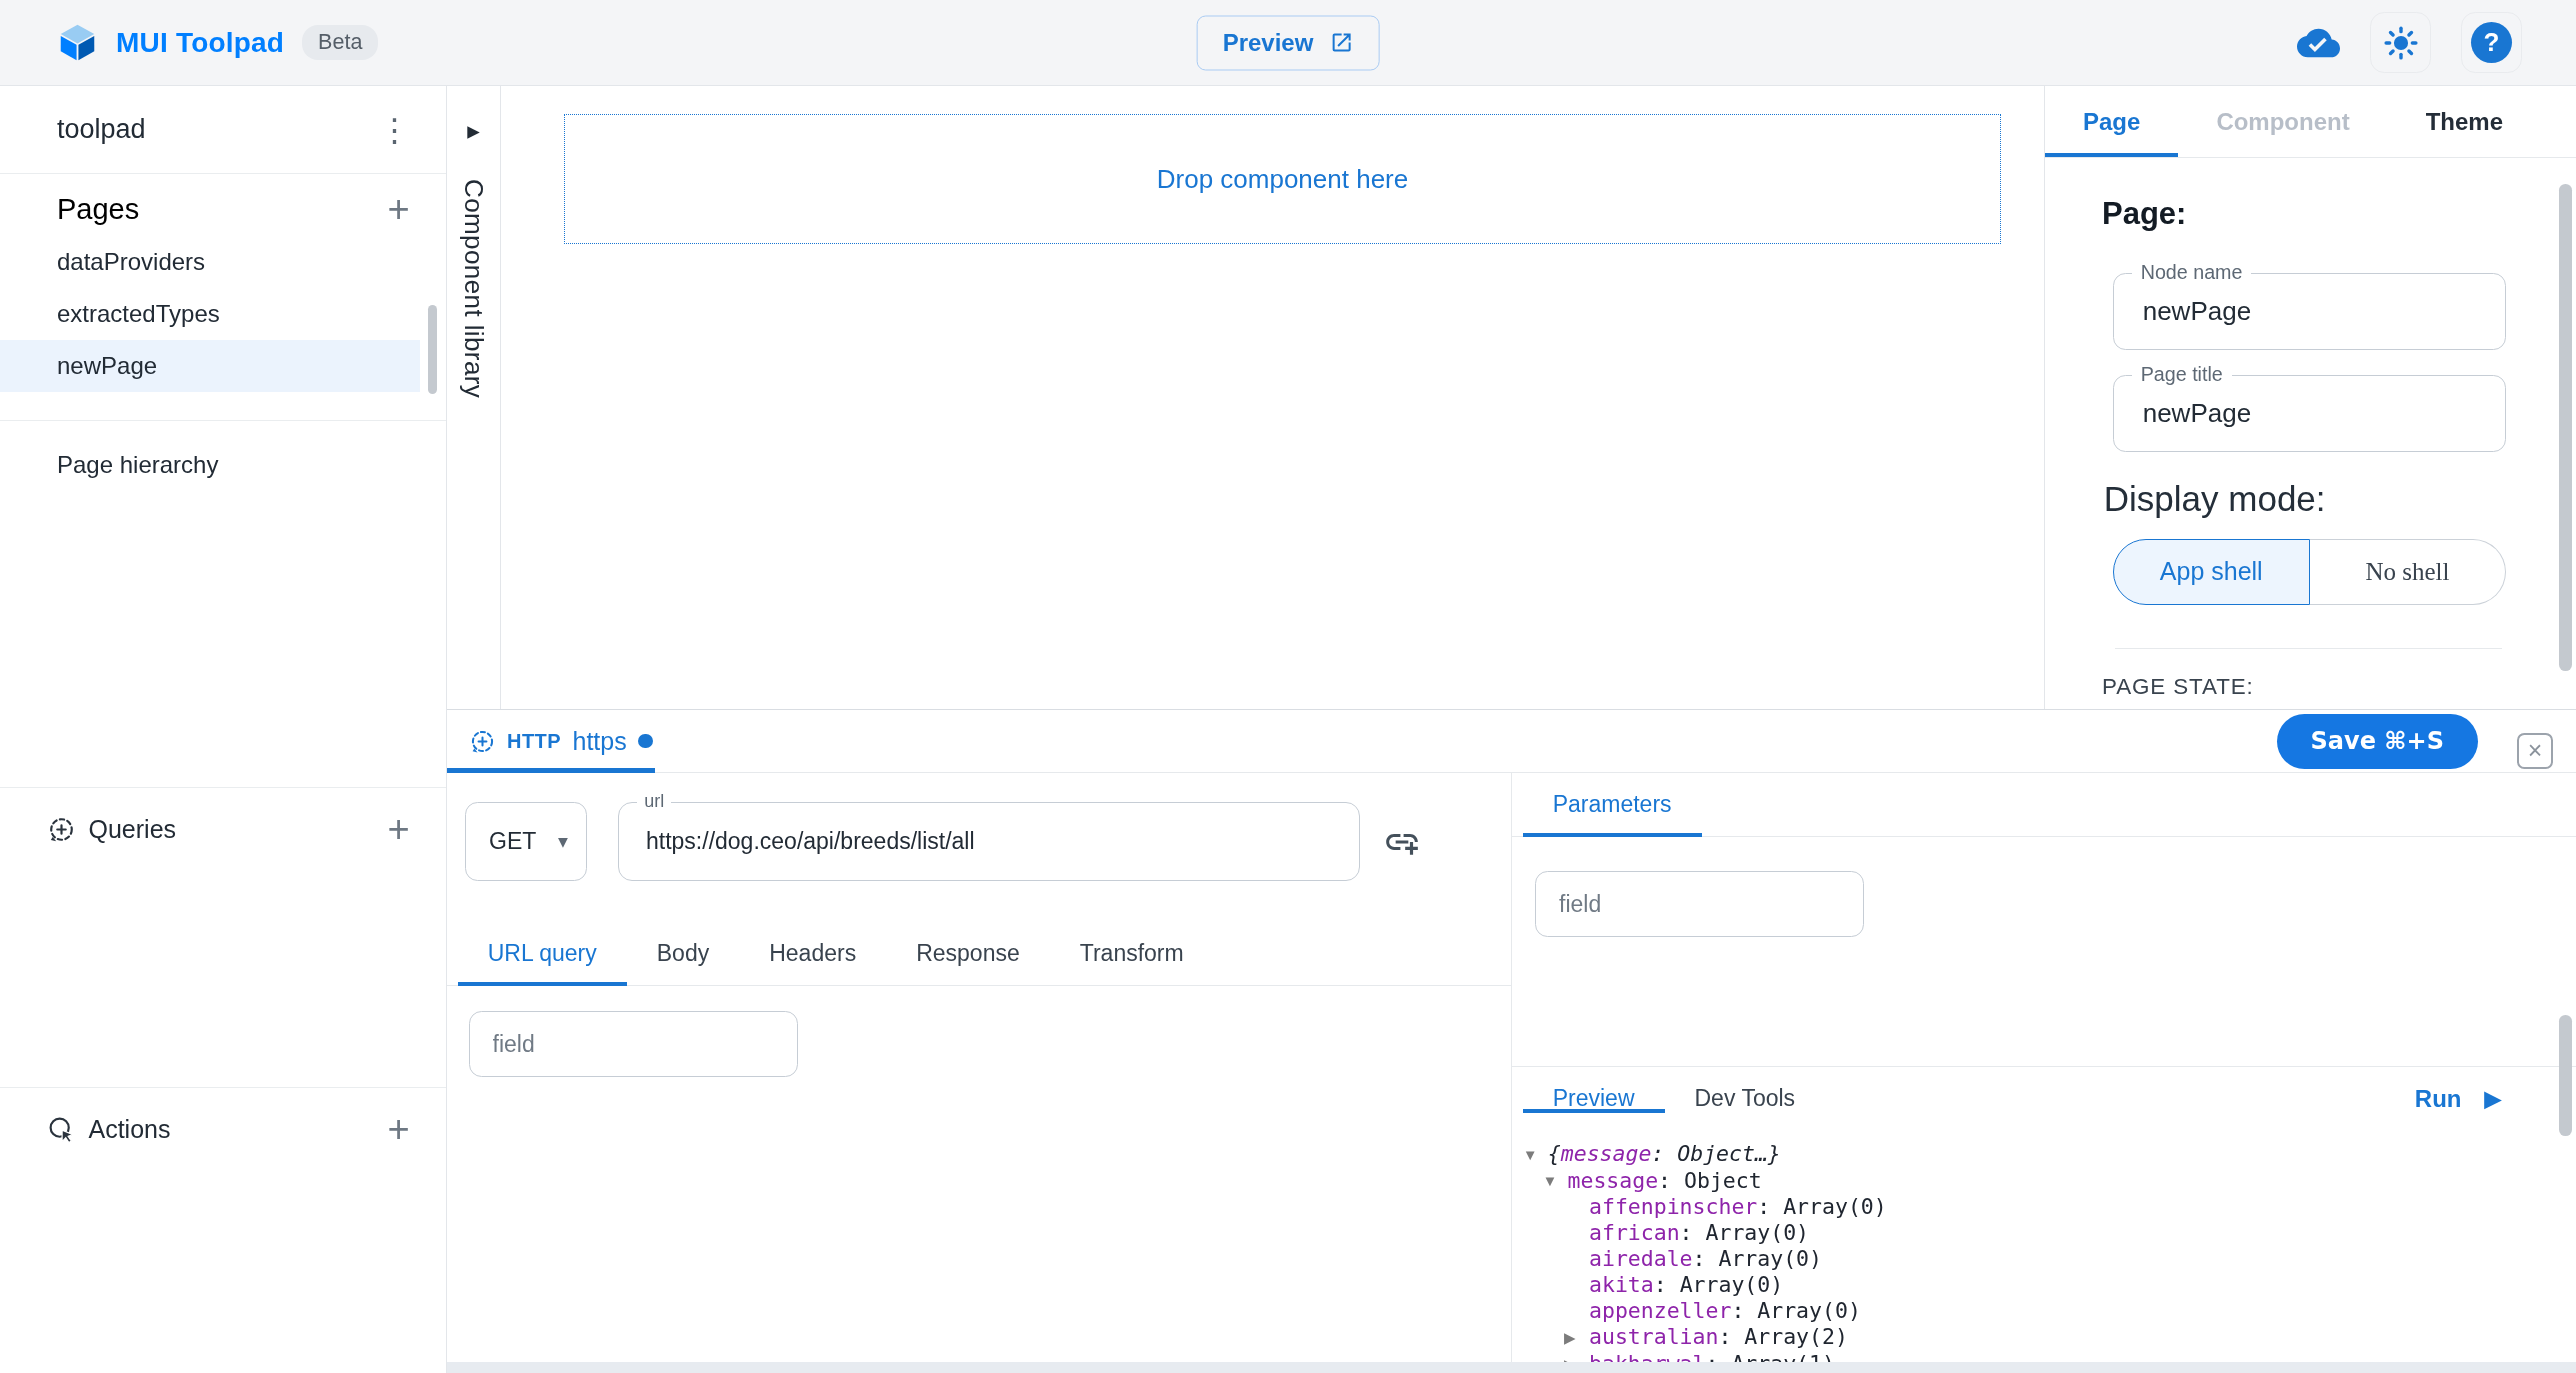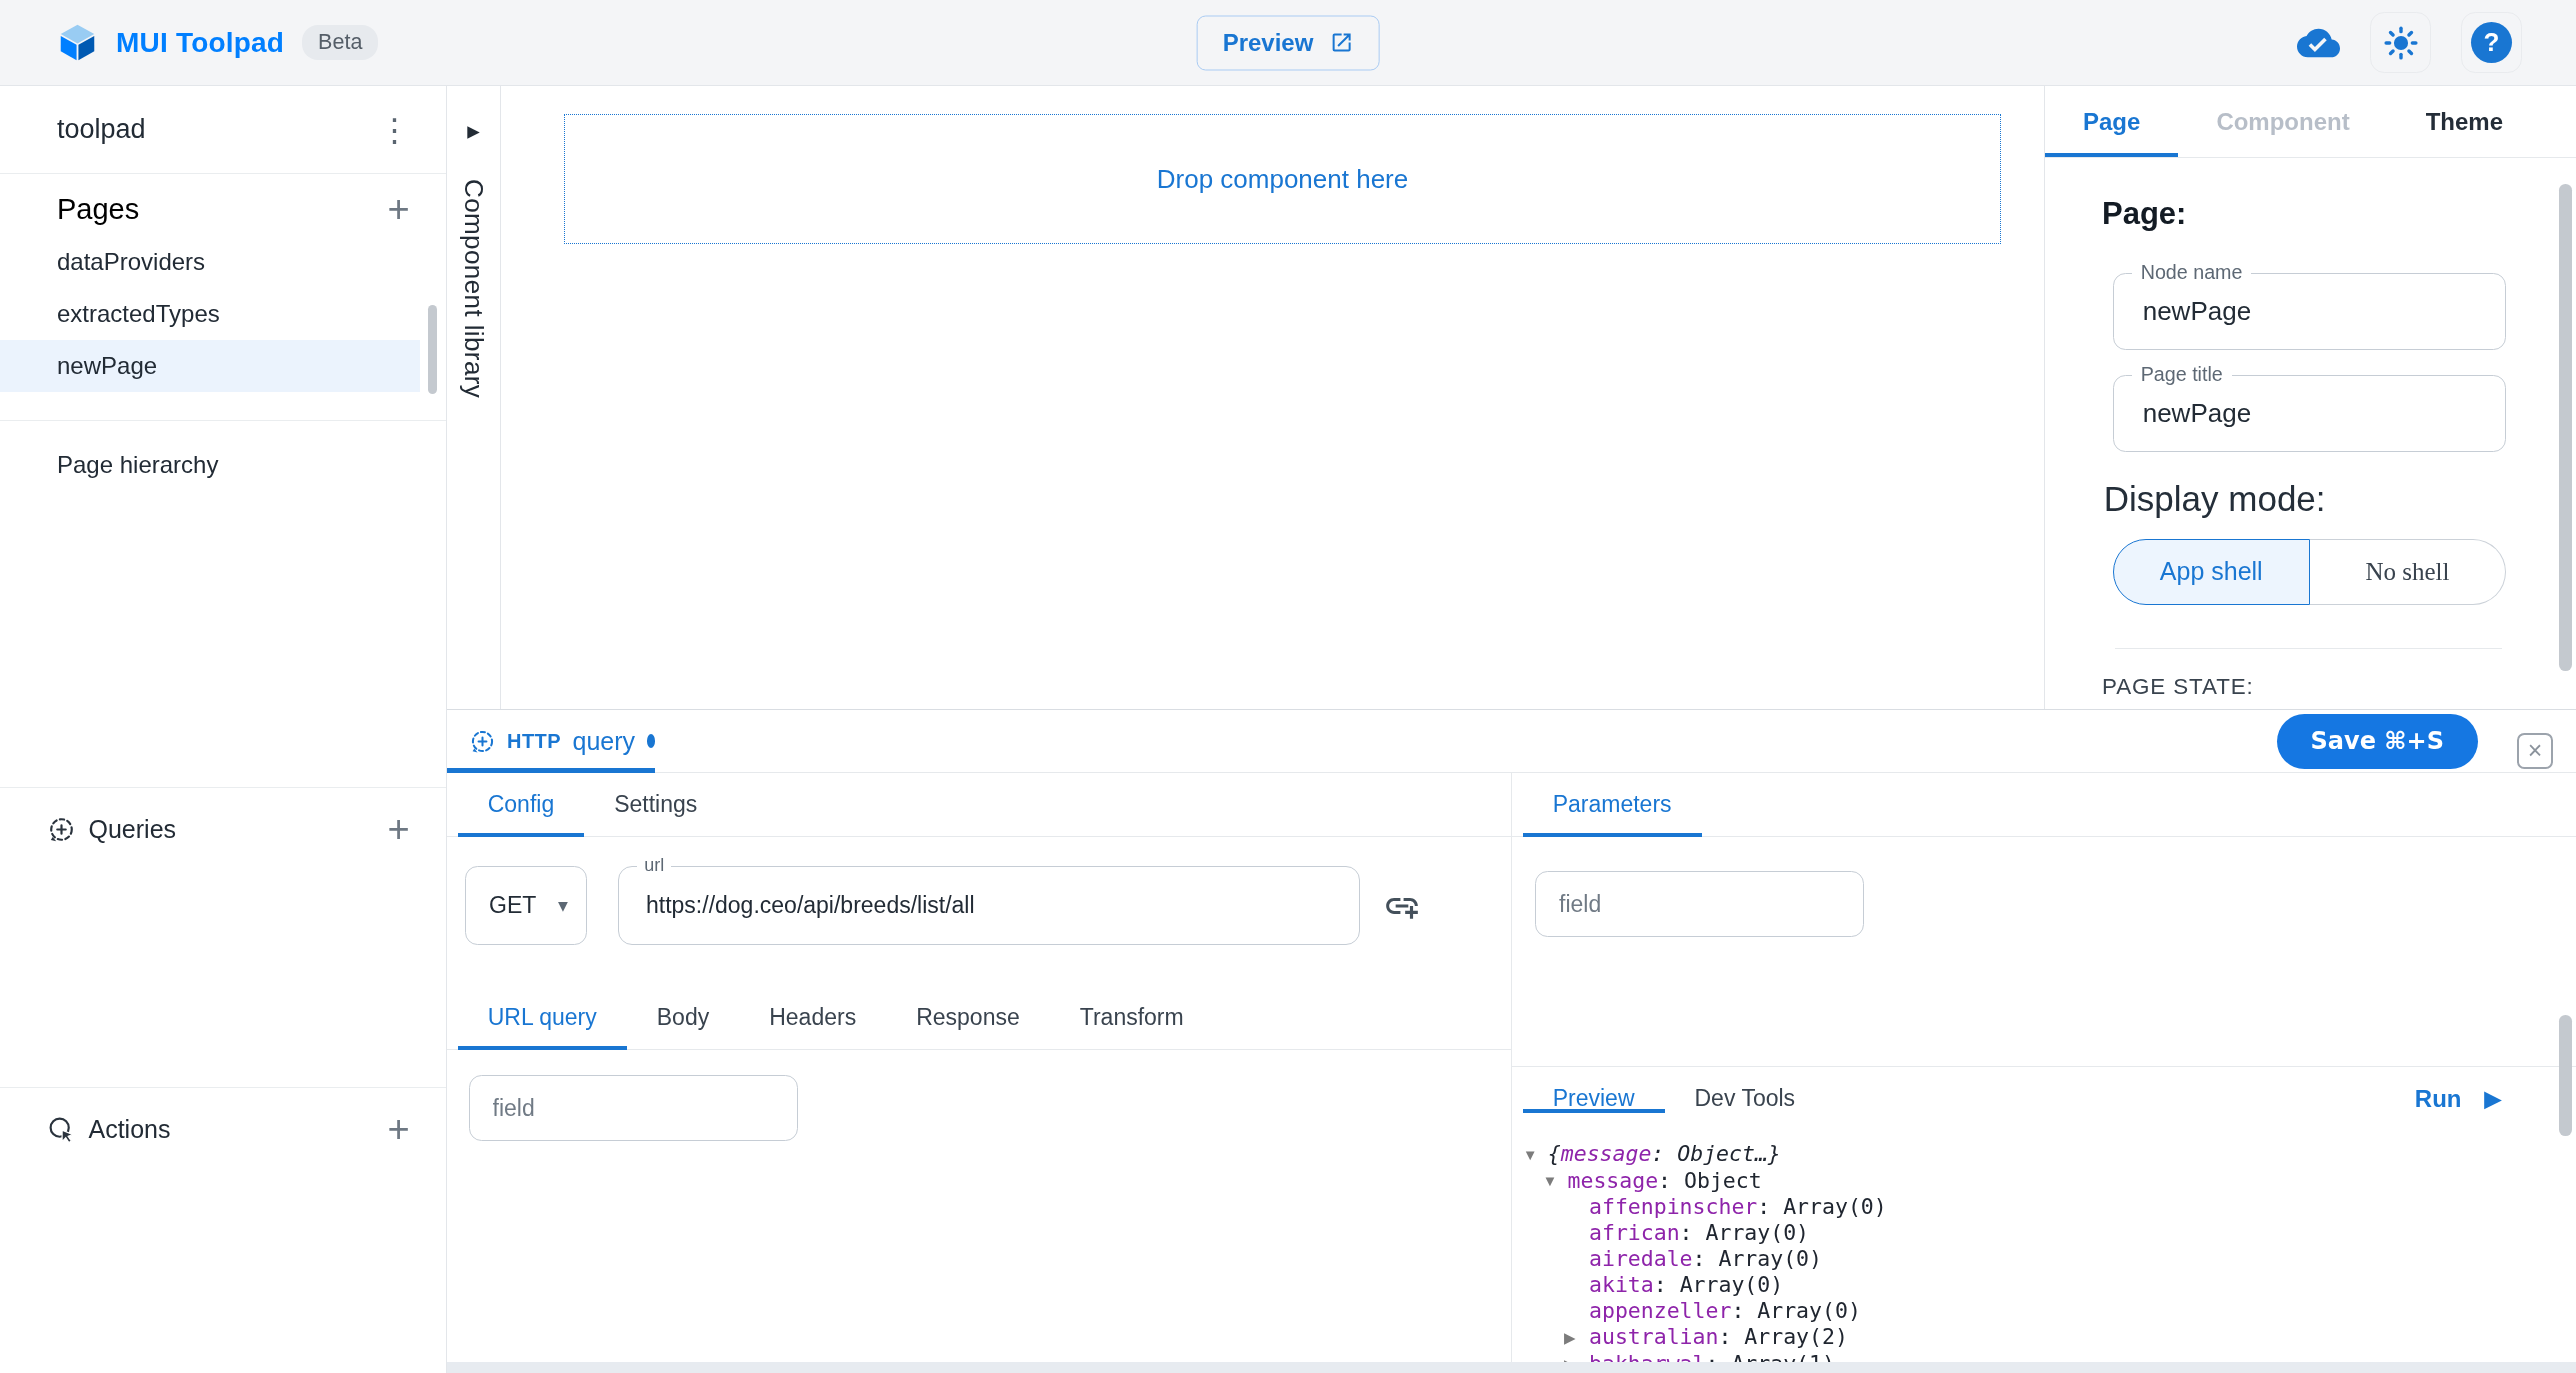--- a/index.html
+++ b/index.html
@@ -298,46 +298,37 @@
         <div class="dock-toolbar">
           <div class="qtab">
             <span style="display:flex;">
               <svg width="27" height="27" viewBox="0 0 24 24" stroke="#1976D2" fill="none" stroke-width="1.8" stroke-linecap="round">
                 <circle cx="12" cy="12" r="8.5" stroke-dasharray="3.6 2.8"></circle>
                 <path d="M12 8.5v7M8.5 12h7"></path>
                 <path d="M3.2 20.6l4.4 1.1-2.9-3.4z" fill="#1976D2" stroke="none"></path>
               </svg>
             </span>
             <span class="qtab-proto">HTTP</span>
-            <span class="qtab-name">query</span>
+            <span class="qtab-name">https</span>
             <span class="dirty-dot"></span>
             <span class="indicator"></span>
           </div>
           <div class="toolbar-right">
             <button class="save-btn">
                 <span>Save ⌘+S</span>
               </button>
             <button class="close-btn">
                 <span>×</span>
               </button>
           </div>
         </div>
 
         <div class="dock-body">
 
           <div class="dock-left">
-            <div class="subtabs">
-              <div class="stab active">
-                  <span>Config</span>
-                  <span class="indicator"></span>
-                </div>
-              <div class="stab">
-                  <span>Settings</span>
-                </div>
-            </div>
             <div class="req-row">
               <div class="method-select">
                 <span>GET</span>
                 <span class="caret">▾</span>
               </div>
               <div class="url-field">
                 <span class="url-label">url</span>
                 <input value="https://dog.ceo/api/breeds/list/all" style="">
               </div>
               <button class="addlink-btn">

